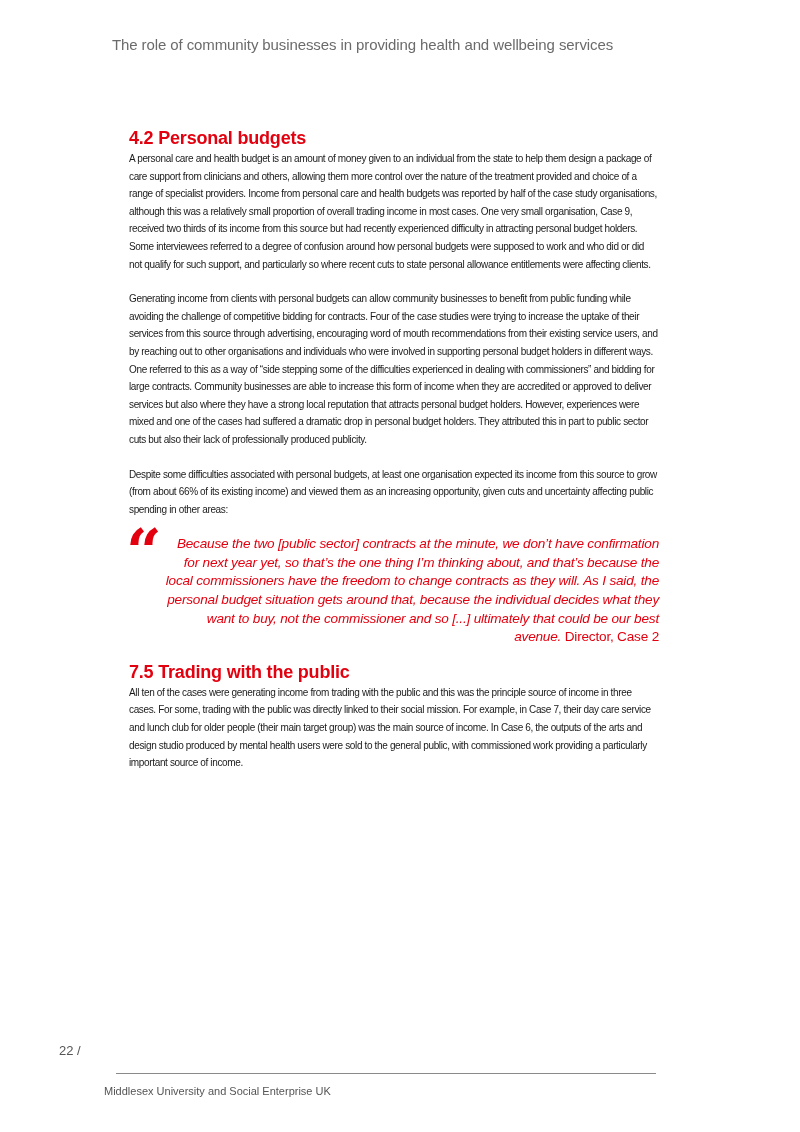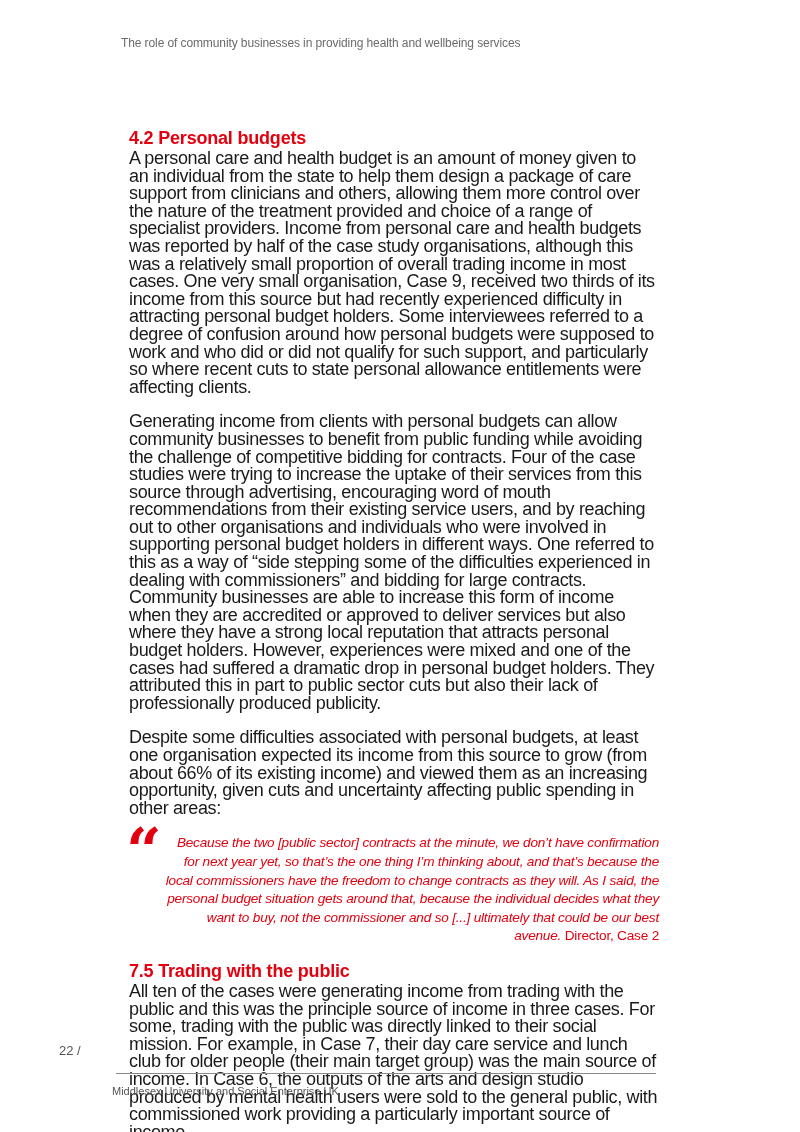--- a/index.html
+++ b/index.html
@@ -1,31 +1,31 @@
 <!DOCTYPE html>
 <html><head>
 <meta charset="utf-8">
 <style>
   html, body { margin: 0; padding: 0; background: #ffffff; }
   body { width: 800px; height: 1132px; position: relative; overflow: hidden;
          font-family: "Liberation Sans", sans-serif; color: #1a1a1a; }
-  .running-header { position: absolute; left: 121px; top: 36px; font-size: 12px; color: #6b6b6b; letter-spacing: -0.1px; }
+  .running-header { position: absolute; left: 112px; top: 36px; font-size: 15px; color: #6b6b6b; letter-spacing: -0.1px; }
   .content { position: absolute; left: 129px; top: 126px; width: 530px; }
   h2 { margin: 0; font-size: 18px; font-weight: bold; color: #e3000f; line-height: 24px; letter-spacing: -0.2px; }
-  p { margin: 0; font-size: 18px; line-height: 17.6px; letter-spacing: -0.35px; }
+  p { margin: 0; font-size: 10px; line-height: 17.6px; letter-spacing: -0.35px; }
   .gap { height: 17px; }
   .quote { position: relative; margin-top: 17px; padding-left: 31px; }
   .quote-mark { position: absolute; left: -3px; top: -14px; font-family: "DejaVu Serif", serif; font-weight: bold;
                 font-size: 62px; color: #e3000f; line-height: 62px; }
   .quote-text { font-size: 13.6px; line-height: 18.6px; color: #e3000f; font-style: italic; letter-spacing: -0.2px; text-align: right; }
   .quote-attr { font-style: normal; }
   .h43 { margin-top: 13px; }
   .footer-rule { position: absolute; left: 116px; top: 1073px; width: 540px; height: 1px; background: #8a8a8a; }
   .footer-page { position: absolute; left: 38px; top: 1043px; font-size: 13px; color: #555; margin-left: 21px; }
-  .footer-org { position: absolute; left: 112px; top: 1085px; font-size: 11px; color: #555; }
+  .footer-org { position: absolute; left: 104px; top: 1085px; font-size: 11px; color: #555; }
 </style>
 </head>
 <body>
 
 <div class="running-header">The role of community businesses in providing health and wellbeing services</div>
 
 <div class="content">
   <h2>4.2 Personal budgets</h2>
   <p>A personal care and health budget is an amount of money given to an individual from the state to help them design a package of care support from clinicians and others, allowing them more control over the nature of the treatment provided and choice of a range of specialist providers. Income from personal care and health budgets was reported by half of the case study organisations, although this was a relatively small proportion of overall trading income in most cases. One very small organisation, Case 9, received two thirds of its income from this source but had recently experienced difficulty in attracting personal budget holders. Some interviewees referred to a degree of confusion around how personal budgets were supposed to work and who did or did not qualify for such support, and particularly so where recent cuts to state personal allowance entitlements were affecting clients.</p>
   <div class="gap"></div>

